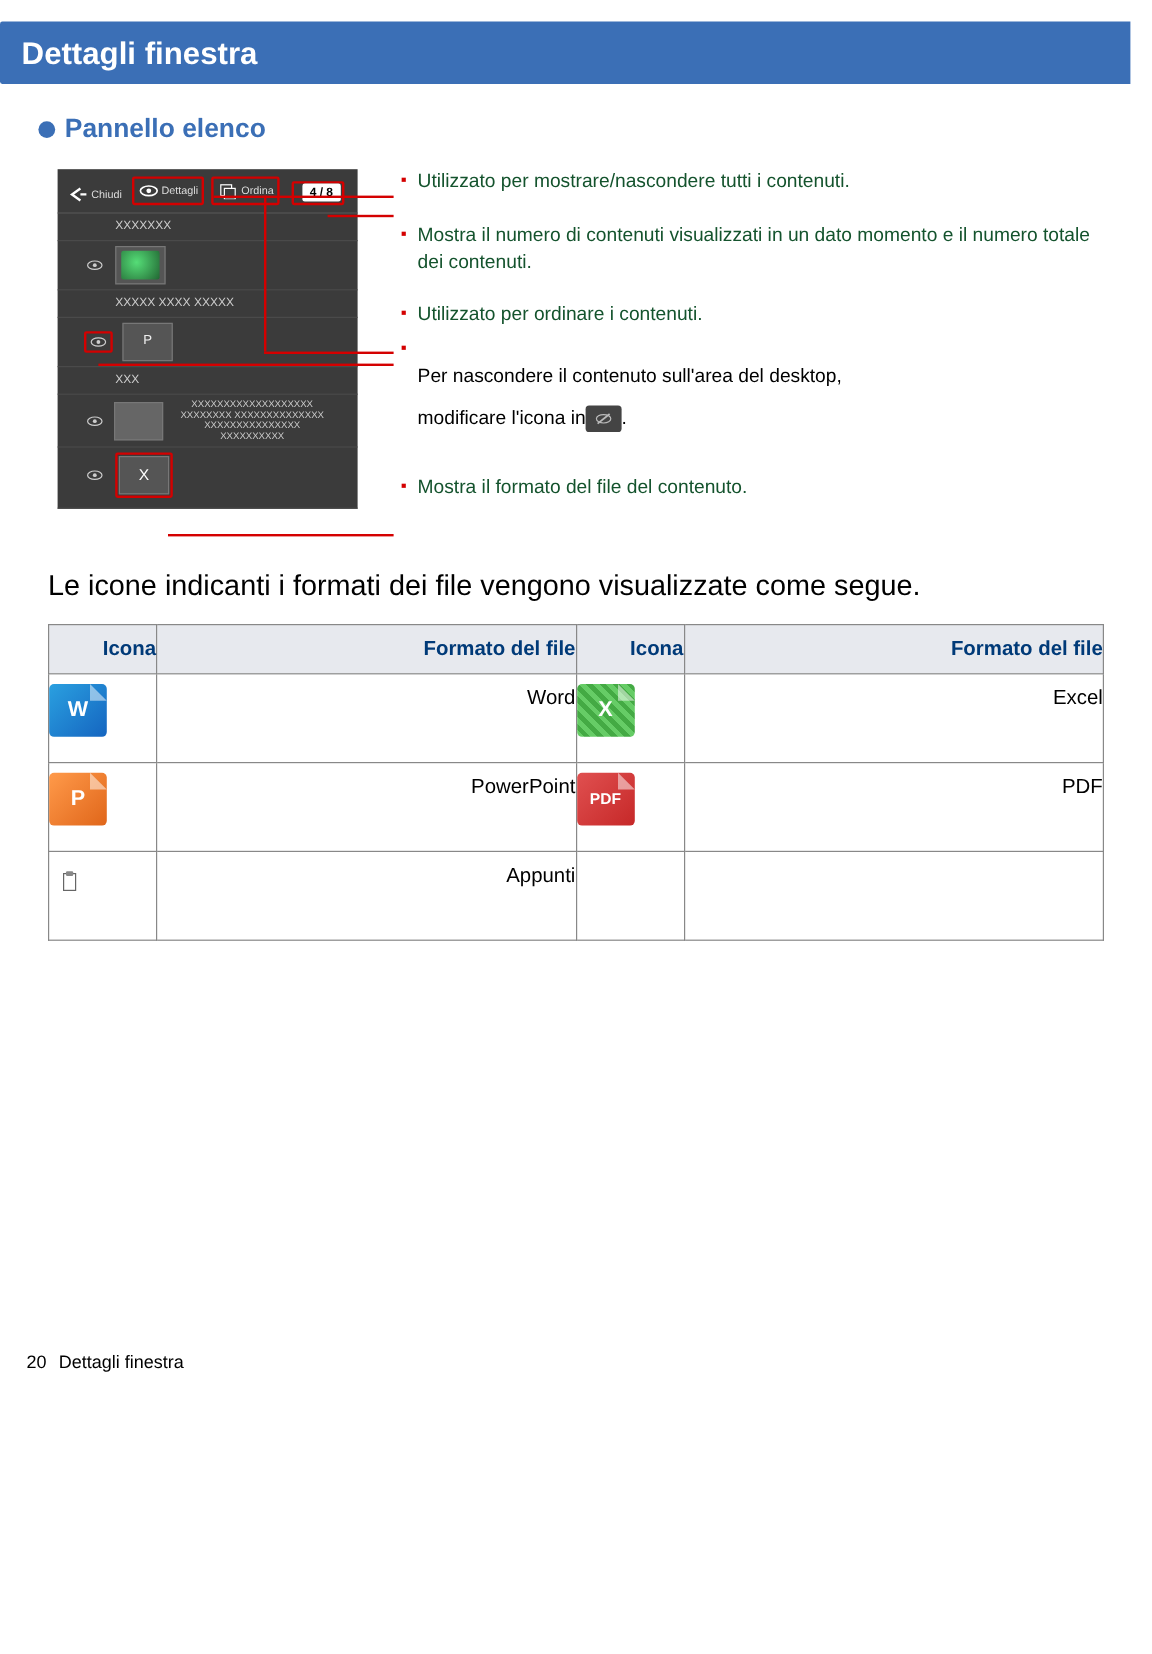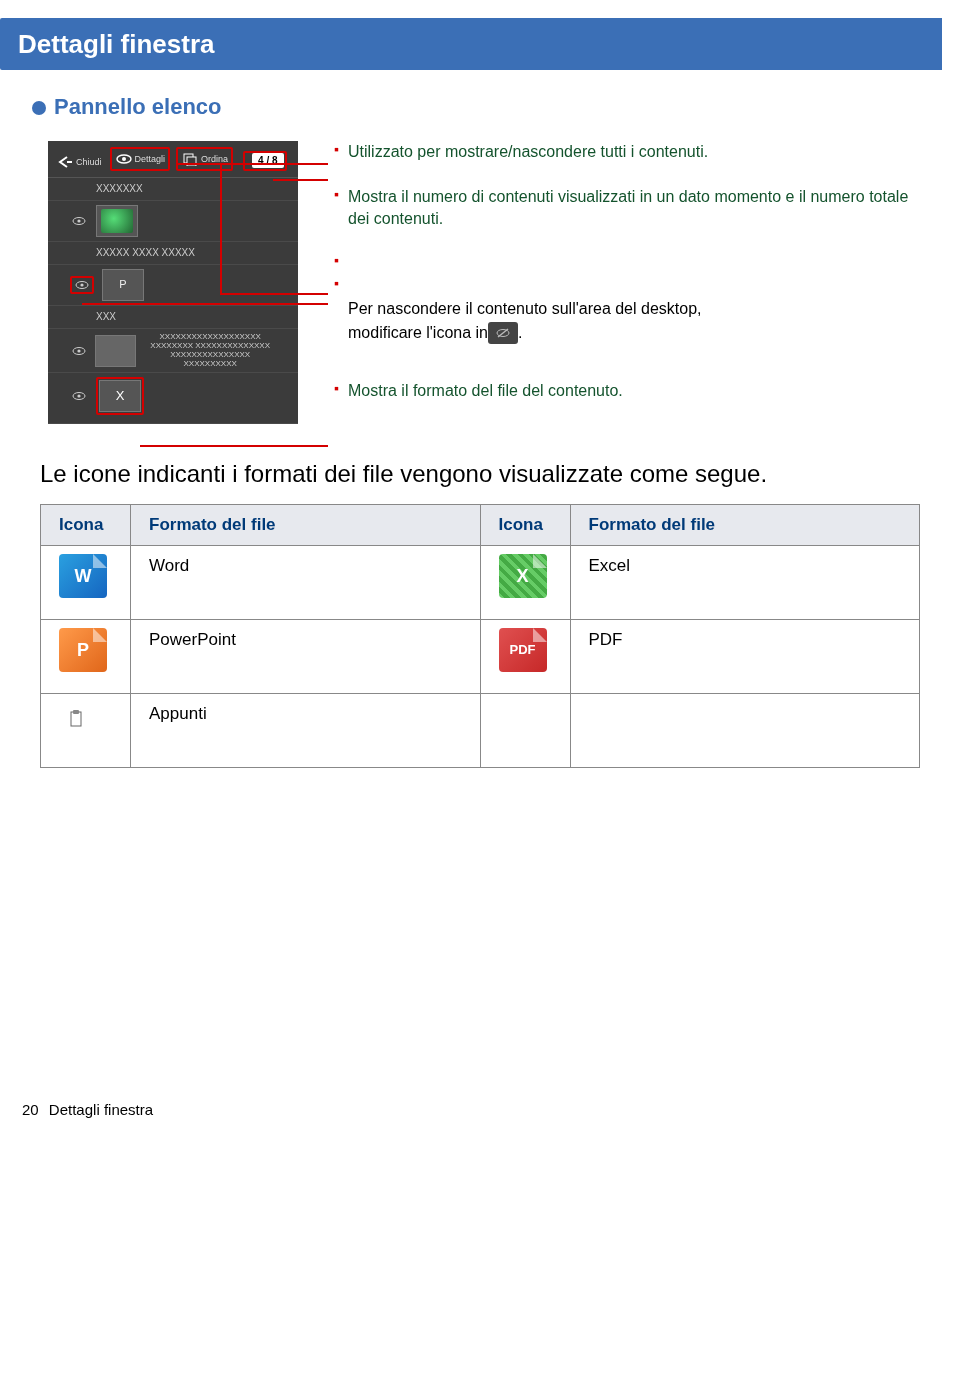--- a/index.html
+++ b/index.html
@@ -129,23 +129,23 @@
     margin: 32px 40px 14px 40px;
   }
   .tbl {
     margin: 0 40px;
     border-collapse: collapse;
     width: calc(100% - 80px);
   }
   .tbl th, .tbl td {
     border: 1px solid #888;
     vertical-align: top;
-    padding: 8px 18px;
+    padding: 8px 0;
     font-size: 17px;
-    text-align: left;
+    text-align: right;
   }
   .tbl th {
     background: #e7e9ee;
     color: #003a78;
     font-weight: bold;
   }
   .tbl td { height: 74px; }
   .ic-box {
     width: 48px; height: 44px; border-radius:4px;
     display:flex; align-items:center; justify-content:center;
@@ -161,21 +161,21 @@
   .ic-excel { background: linear-gradient(135deg,#4caf50,#2e7d32); }
   .ic-ppt { background: linear-gradient(135deg,#ff9a4a,#e0661a); }
   .ic-pdf { background: linear-gradient(135deg,#e05050,#c62828); }
   .ic-appunti {
     width: 34px; height: 34px; background:#fff;
     display:flex; align-items:center; justify-content:center;
   }
   .footer {
     position: absolute;
     left: 22px;
-    bottom: 18px;
+    bottom: 8px;
     font-size: 15px;
   }
   .footer .pn { font-weight: normal; margin-right: 6px; }
   .lead-green {
     position:absolute; left:0; top:0; width:70%; height:70%;
     background: radial-gradient(circle at 40% 40%, #5d7, #263);
   }
   .lead-tile { background: repeating-linear-gradient(45deg,#6c6,#6c6 4px,#4a4 4px,#4a4 8px); }
 </style>
 </head>
@@ -302,27 +302,28 @@
     <div class="desc-item">
       <span class="tick">▪</span>
       <span class="desc-text">Utilizzato per mostrare/nascondere tutti i contenuti.</span>
     </div>
     <div class="desc-item" style="margin-top:14px;">
       <span class="tick">▪</span>
       <span class="desc-text">Mostra il numero di contenuti visualizzati in un dato momento e il numero totale dei contenuti.</span>
     </div>
     <div class="desc-item" style="margin-top:22px;margin-bottom:6px;">
       <span class="tick">▪</span>
+      <span class="desc-text">Utilizzato per ordinare i contenuti.</span>
     </div>
     <div class="desc-item" style="margin-bottom:4px;">
       <span class="tick">▪</span>
       <div>
         <br>
         <span class="black">Per nascondere il contenuto sull'area del desktop,</span><br>
-        <span style="display:inline-flex;align-items:flex-start;margin-top:2px;">
+        <span style="display:inline-flex;align-items:flex-start;margin-top:12px;">
           <span class="black">modificare l'icona in </span>
           <span class="eye-pill">
             <svg width="18" height="14" viewBox="0 0 18 14">
                 <ellipse cx="9" cy="7" rx="6" ry="3.5" stroke="#bbb" fill="none"></ellipse>
                 <line x1="4" y1="11" x2="14" y2="3" stroke="#bbb" stroke-width="1.5"></line>
               </svg>
           </span>
           <span class="black">.</span>
         </span>
       </div>

